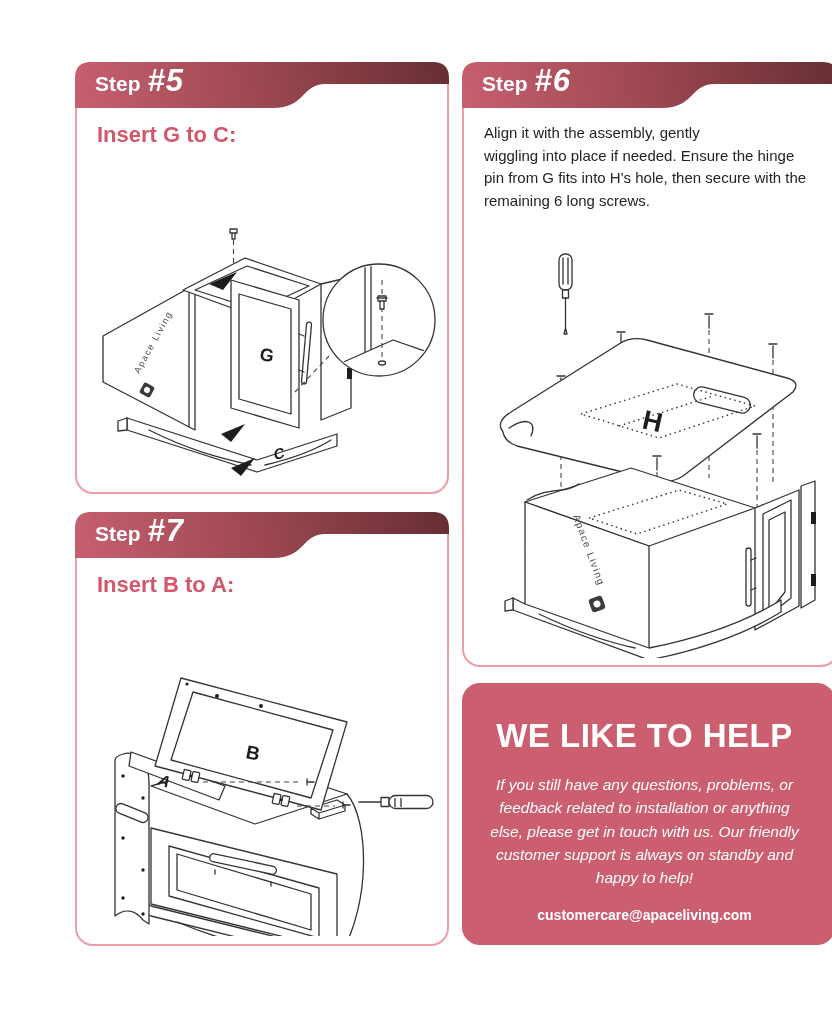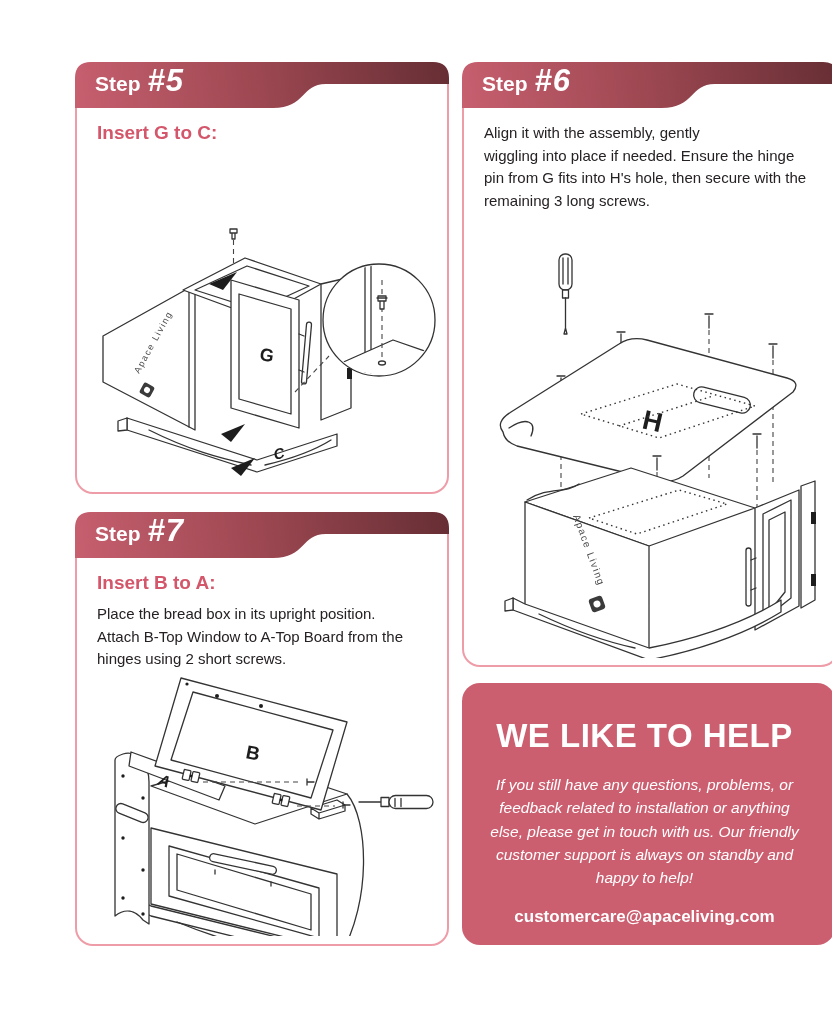--- a/index.html
+++ b/index.html
@@ -11,33 +11,33 @@
   .panel-6{left:427px;top:62px;width:373px;height:601px;}
   .panel-7{left:40px;top:512px;width:370px;height:430px;}
 
   .banner{position:absolute;top:-2px;left:-2px;width:calc(100% + 4px);height:46px;}
   .banner svg{display:block;width:100%;height:46px;}
   .banner-text{position:absolute;top:0;left:20px;height:44px;display:flex;align-items:baseline;gap:7px;color:#fff;}
   .banner-text .step-word{font-size:21px;font-weight:bold;line-height:44px;}
   .banner-text .step-num{font-size:31px;font-weight:bold;font-style:italic;letter-spacing:1px;}
 
   .panel-content{position:absolute;left:20px;right:16px;top:58px;}
-  .step-heading{font-size:19px;font-weight:bold;color:#d4566a;margin:0 0 9px 0;}
+  .step-heading{font-size:22px;font-weight:bold;color:#d4566a;margin:0 0 9px 0;}
   .step-body{font-size:15px;line-height:1.5;margin:0;white-space:pre-line;color:#262223;}
 
   .illus{position:absolute;}
   .illus svg{display:block;}
   .illus-5{left:6px;top:158px;}
   .illus-6{left:5px;top:186px;}
   .illus-7{left:8px;top:148px;}
 
   .help-box{position:absolute;left:427px;top:683px;width:373px;height:262px;background:#cb5f70;border-radius:18px;color:#fff;text-align:center;box-sizing:border-box;padding:34px 28px 0 20px;}
   .help-title{font-size:33px;font-weight:bold;letter-spacing:.5px;margin:0 0 18px 0;}
   .help-body{font-size:15.5px;line-height:1.5;margin:0 0 18px 0;white-space:pre-line;font-style:italic;}
-  .help-email{font-size:17px;font-weight:bold;margin:0;}
+  .help-email{font-size:14px;font-weight:bold;margin:0;}
 
   .lineart{stroke:#333;stroke-width:1.3;fill:#fff;stroke-linejoin:round;stroke-linecap:round;}
   .lineart-n{stroke:#333;stroke-width:1.3;fill:none;stroke-linejoin:round;stroke-linecap:round;}
   .dashl{stroke:#444;stroke-width:1.1;fill:none;stroke-dasharray:5 4;}
   .dotl{stroke:#333;stroke-width:1.4;fill:none;stroke-dasharray:1.5 3.5;}
   .solidk{fill:#1d1d1d;stroke:none;}
   .lbl{font-family:"Liberation Sans",sans-serif;font-weight:bold;fill:#1d1d1d;}
   .brandtxt{font-family:"Liberation Sans",sans-serif;fill:#4a4a4a;letter-spacing:1.5px;}
 </style>
 </head>
@@ -146,21 +146,21 @@
       </svg>
       <div class="banner-text">
         <span class="step-word">Step</span>
         <span class="step-num">#6</span>
       </div>
     </div>
     <div class="panel-content">
       <p class="step-body">Align it with the assembly, gently
 wiggling into place if needed. Ensure the hinge
 pin from G fits into H's hole, then secure with the
-remaining 3 long screws.</p>
+remaining 6 long screws.</p>
     </div>
     <div class="illus illus-6">
       <svg width="362" height="408" viewBox="0 0 362 408">
 
         <g transform="translate(88,2)">
           <rect class="lineart" x="2" y="2" width="13" height="36" rx="6"></rect>
           <path class="lineart-n" d="M6,6 V32 M11,6 V32"></path>
           <rect class="lineart" x="5.5" y="38" width="6" height="8"></rect>
           <path class="lineart-n" d="M8.5,46 V76 M8.5,76 l-1.5,6 h3 z"></path>
         </g>
@@ -219,23 +219,20 @@
       <svg viewBox="0 0 370 46" preserveAspectRatio="none">
         <path d="M0,46 L0,16 Q0,0 16,0 L354,0 Q370,0 370,16 L370,22 L248,22 C224,22 228,46 196,46 Z" fill="url(#bannerGrad)"></path>
       </svg>
       <div class="banner-text">
         <span class="step-word">Step</span>
         <span class="step-num">#7</span>
       </div>
     </div>
     <div class="panel-content">
       <h2 class="step-heading">Insert B to A:</h2>
-      <p class="step-body">Place the bread box in its upright position.
-Attach B-Top Window to A-Top Board from the
-hinges using 2 short screws.</p>
     </div>
     <div class="illus illus-7">
       <svg width="352" height="274" viewBox="0 0 352 274">
 
         <g>
           <path class="lineart" d="M66,124 L170,162 L262,132 L160,98 Z"></path>
           <path class="lineart" d="M66,166 L252,212 L252,288 L66,242 Z"></path>
           <path class="lineart-n" d="M84,184 L234,226 L234,276 L84,234 Z M92,192 L226,232 L226,268 L92,228 Z"></path>
           <g>
             <rect class="lineart" x="124" y="198" width="68" height="8" rx="4" transform="rotate(12 158 202)"></rect>

